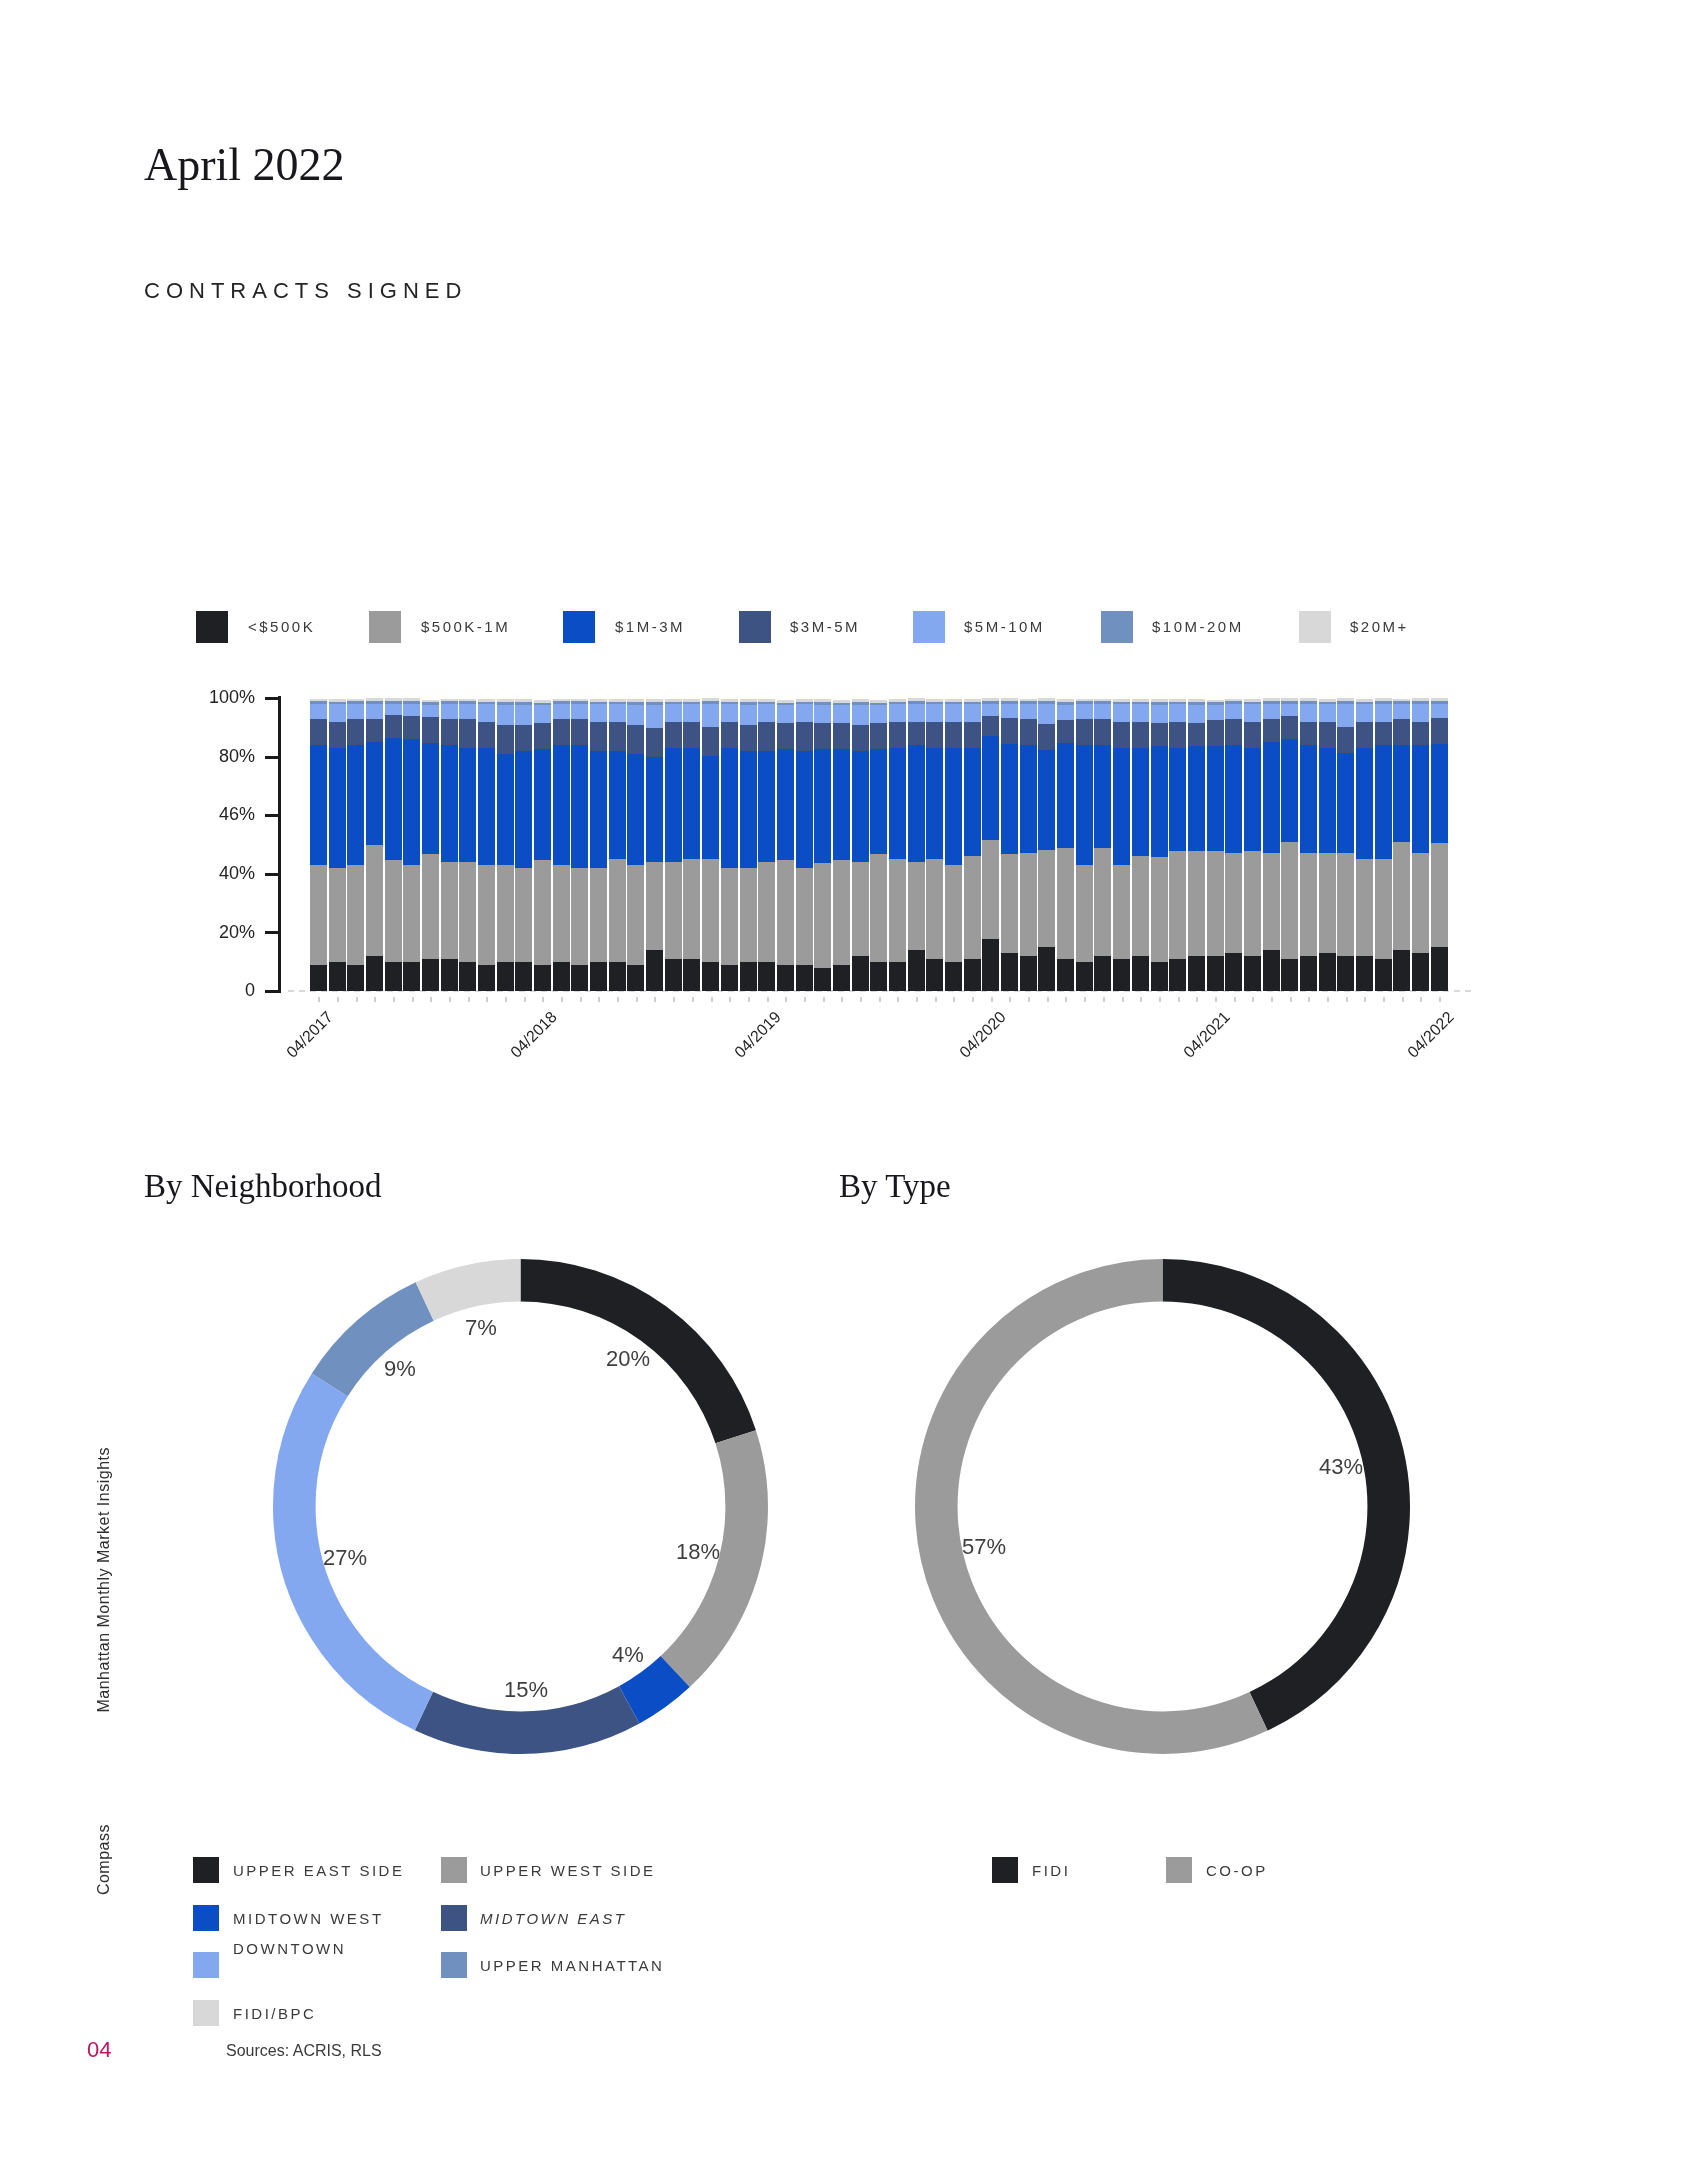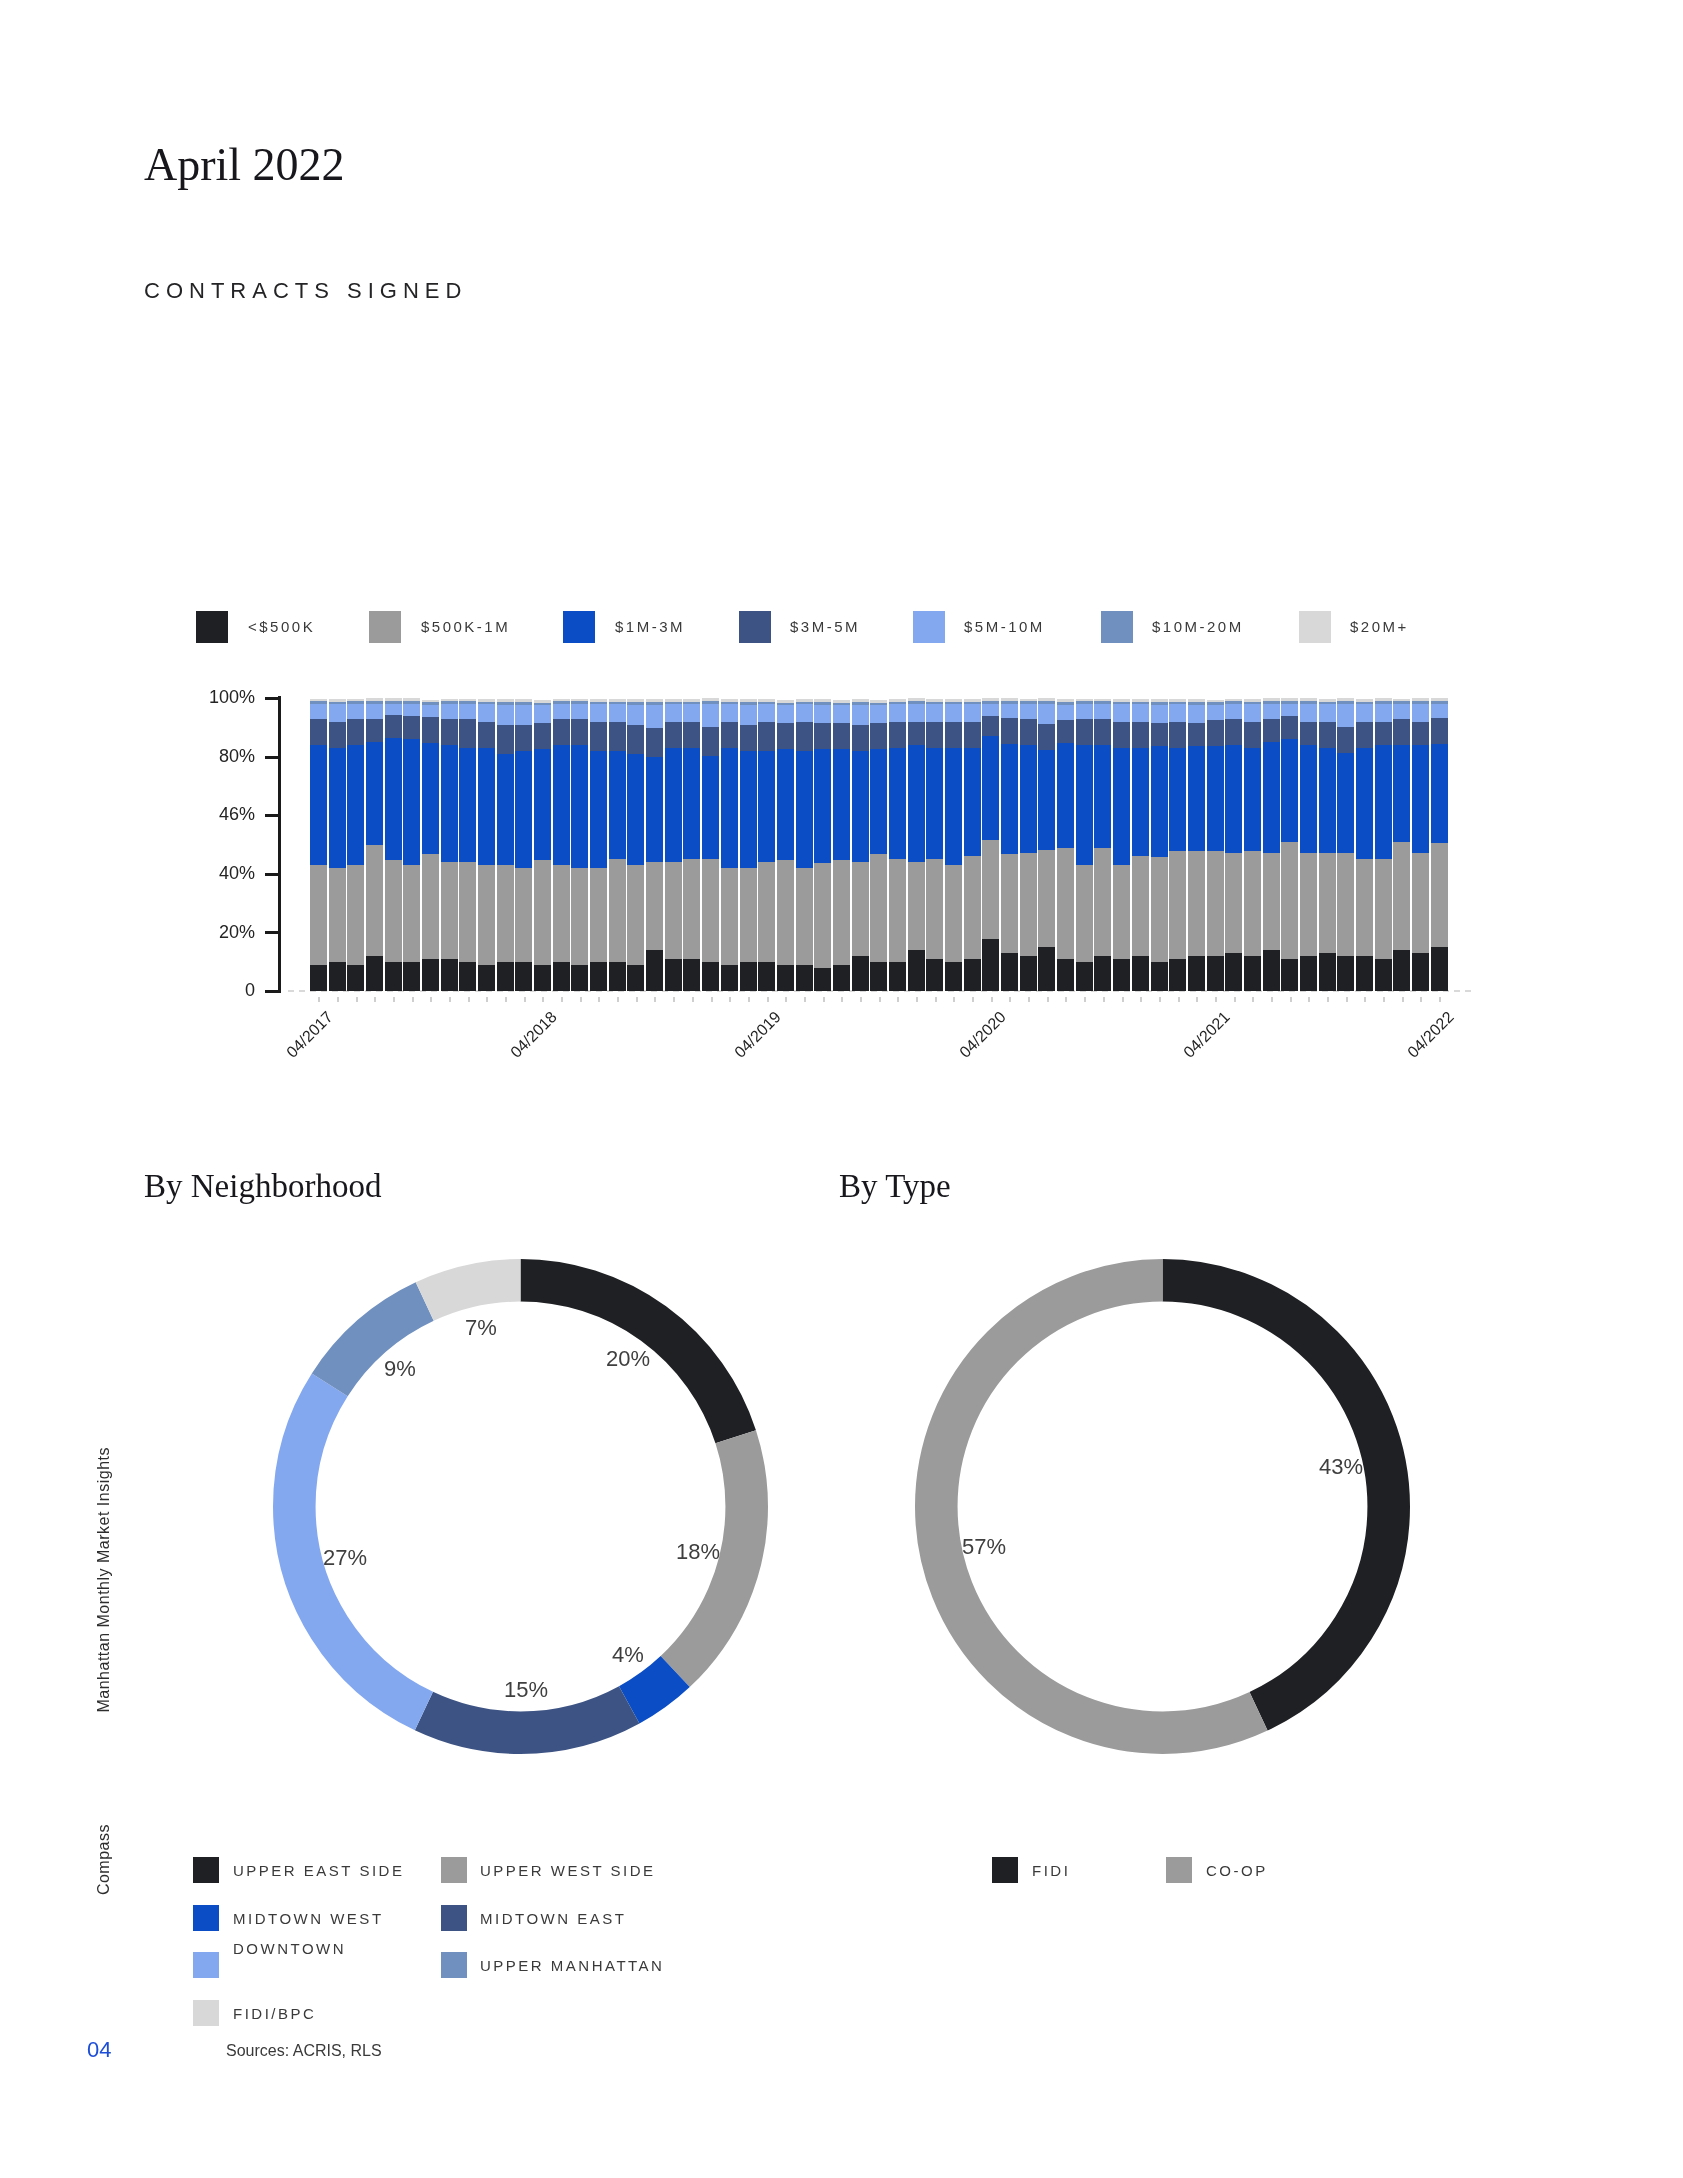--- a/index.html
+++ b/index.html
@@ -10,21 +10,21 @@
   #doc-title{left:144px;top:137px;font-size:46px;line-height:56px;color:#17171c;font-weight:400;}
   #contracts-signed{left:144px;top:278px;font-size:22px;letter-spacing:6px;color:#242426;font-weight:400;}
   #price-chart-title{left:144px;top:523px;font-size:33px;color:#17171c;}
   .lg-label{font-size:15px;letter-spacing:2.5px;color:#3a3a3a;}
   .ytick-label{font-size:18px;color:#242424;text-align:right;width:69px;}
   .xtick-label{font-size:16px;color:#242424;text-align:right;width:95px;
                transform:rotate(-45deg);transform-origin:100% 0;}
   .donut-title{font-size:33px;color:#17171c;}
   .donut-pct{font-size:22px;color:#3f3f3f;transform:translate(-50%,-50%);white-space:nowrap;}
   .vtext{writing-mode:vertical-rl;transform:rotate(180deg);font-size:16px;color:#2e2e2e;letter-spacing:0.5px;}
-  #page-number{left:87px;top:2037px;font-size:22px;color:#1d4ed8;}
+  #page-number{left:87px;top:2037px;font-size:22px;color:#be185d;}
   #sources{left:226px;top:2042px;font-size:16px;color:#3a3a3a;}
   .bar-col{position:absolute;display:flex;flex-direction:column-reverse;}
   .seg{width:100%;}
 </style>
 </head>
 <body>
 
 <div id="page">
 
   <div class="abs vtext" style="left:95px;top:1447px;">Manhattan Monthly Market Insights</div>
@@ -719,21 +719,21 @@
       <div class="lg-label" style="position: absolute; left: 233px; top: 1862px;">UPPER EAST SIDE</div>
       <div style="position: absolute; left: 193px; top: 1905px; width: 26px; height: 26px; background: rgb(10, 77, 197);"></div>
       <div class="lg-label" style="position: absolute; left: 233px; top: 1910px;">MIDTOWN WEST</div>
       <div style="position: absolute; left: 193px; top: 1952px; width: 26px; height: 26px; background: rgb(132, 168, 240);"></div>
       <div class="lg-label" style="position: absolute; left: 233px; top: 1940px;">DOWNTOWN</div>
       <div style="position: absolute; left: 193px; top: 2000px; width: 26px; height: 26px; background: rgb(216, 216, 216);"></div>
       <div class="lg-label" style="position: absolute; left: 233px; top: 2005px;">FIDI/BPC</div>
       <div style="position: absolute; left: 441px; top: 1857px; width: 26px; height: 26px; background: rgb(155, 155, 155);"></div>
       <div class="lg-label" style="position: absolute; left: 480px; top: 1862px;">UPPER WEST SIDE</div>
       <div style="position: absolute; left: 441px; top: 1905px; width: 26px; height: 26px; background: rgb(60, 83, 131);"></div>
-      <div class="lg-label" style="position: absolute; left: 480px; top: 1910px;">MIDTOWN EAST</div>
+      <div class="lg-label" style="position: absolute; left: 480px; top: 1910px; font-style: italic;">MIDTOWN EAST</div>
       <div style="position: absolute; left: 441px; top: 1952px; width: 26px; height: 26px; background: rgb(112, 144, 191);"></div>
       <div class="lg-label" style="position: absolute; left: 480px; top: 1957px;">UPPER MANHATTAN</div>
     </div>
   <div id="type-legend">
       <div style="position: absolute; left: 992px; top: 1857px; width: 26px; height: 26px; background: rgb(31, 32, 35);"></div>
       <div class="lg-label" style="position: absolute; left: 1032px; top: 1862px;">FIDI</div>
       <div style="position: absolute; left: 1166px; top: 1857px; width: 26px; height: 26px; background: rgb(155, 155, 155);"></div>
       <div class="lg-label" style="position: absolute; left: 1206px; top: 1862px;">CO-OP</div>
     </div>
 

